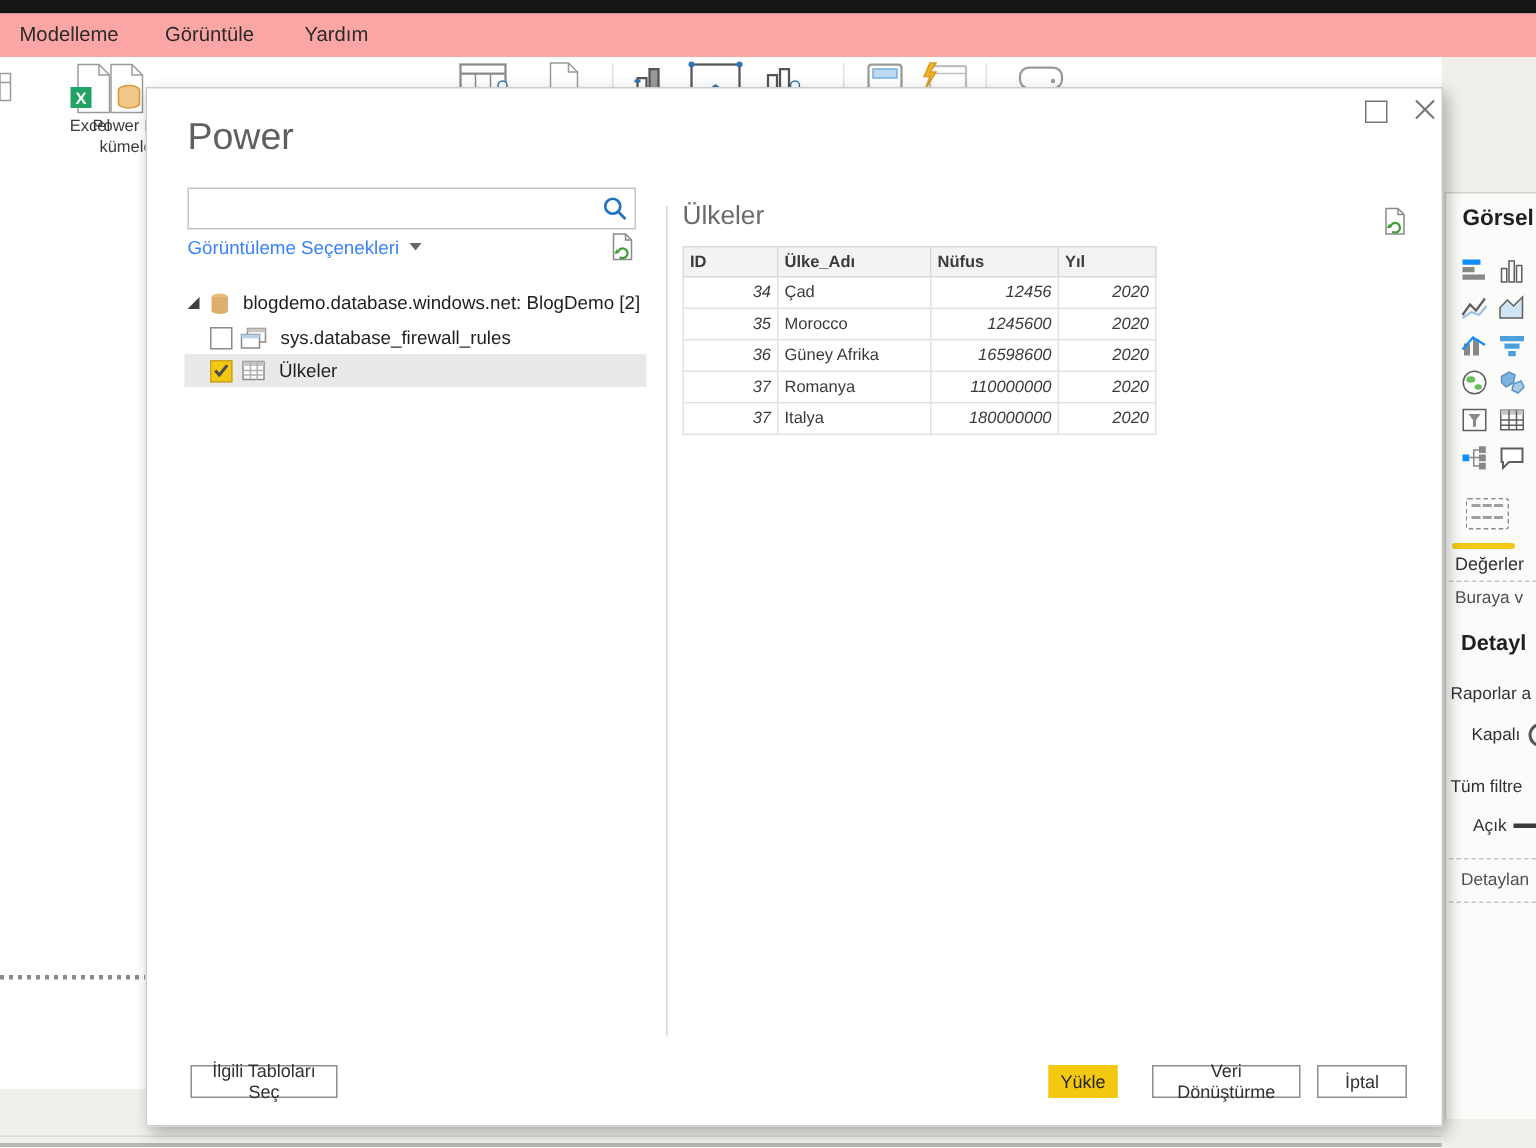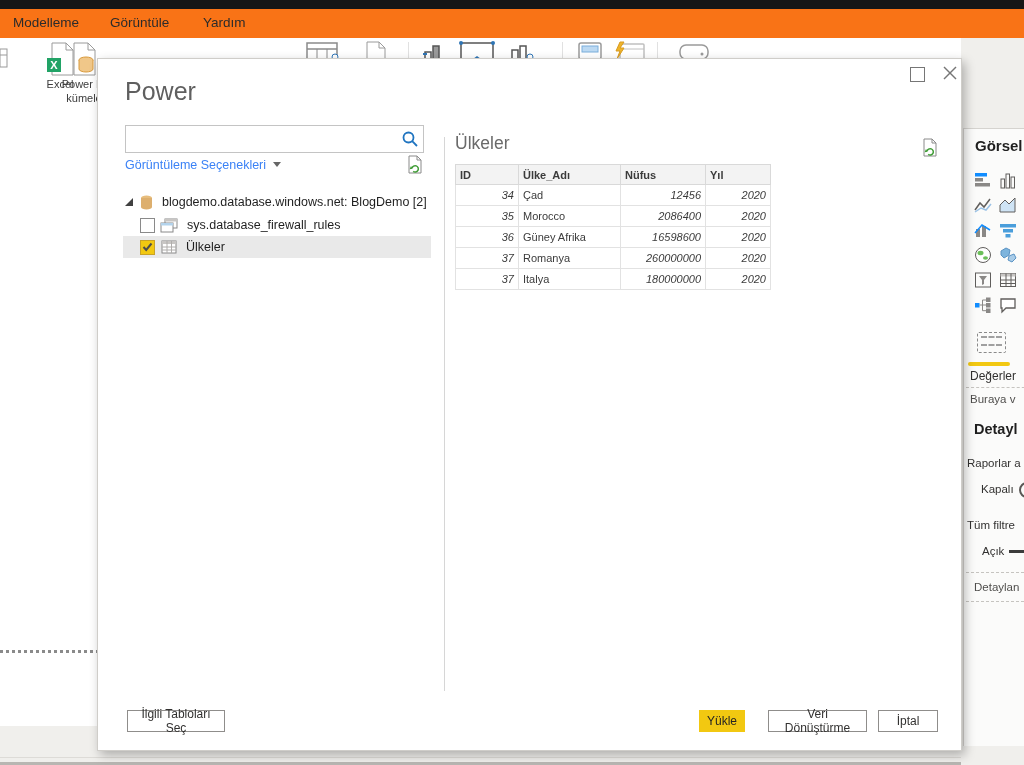--- a/index.html
+++ b/index.html
@@ -1,20 +1,20 @@
 <!DOCTYPE html>
 <html><head>
 <meta charset="utf-8">
 <style>
   html,body{margin:0;padding:0;background:#fff;}
   #screen{position:relative;width:1024px;height:765px;overflow:hidden;
     font-family:"Liberation Sans",sans-serif;color:#252423;background:#fff;}
   
   #titlebar{position:absolute;left:0;top:0;width:1024px;height:9px;background:#161616;}
-  #menubar{position:absolute;left:0;top:9px;width:1024px;height:29px;background:#f97316;}
+  #menubar{position:absolute;left:0;top:9px;width:1024px;height:29px;background:#fca5a5;}
   .menu-item{position:absolute;top:6px;font-size:13.5px;color:#2b2b2b;white-space:nowrap;cursor:default;}
   #ribbon{position:absolute;left:0;top:38px;width:1024px;height:72px;background:#fff;}
   .rlabel{position:absolute;font-size:11px;color:#3b3b3b;text-align:center;white-space:nowrap;}
   .rsep{position:absolute;top:4px;width:1px;height:48px;background:#e1e1e1;}
   .ricon{position:absolute;top:2px;}
   
   #canvas-dash{position:absolute;left:0;top:650px;width:97px;height:3px;
     background:repeating-linear-gradient(90deg,#8a8a8a 0 3px,transparent 3px 6px);}
   #bottom-band{position:absolute;left:0;top:726px;width:1024px;height:39px;background:#f0efec;}
   #bottom-line{position:absolute;left:0;top:757px;width:1024px;height:1px;background:#dddbd7;}
@@ -364,33 +364,33 @@
       <tbody>
           <tr>
         <td class="num">34</td>
         <td>Çad</td>
         <td class="num">12456</td>
         <td class="num">2020</td>
       </tr>
           <tr>
         <td class="num">35</td>
         <td>Morocco</td>
-        <td class="num">2086400</td>
+        <td class="num">1245600</td>
         <td class="num">2020</td>
       </tr>
           <tr>
         <td class="num">36</td>
         <td>Güney Afrika</td>
         <td class="num">16598600</td>
         <td class="num">2020</td>
       </tr>
           <tr>
         <td class="num">37</td>
         <td>Romanya</td>
-        <td class="num">260000000</td>
+        <td class="num">110000000</td>
         <td class="num">2020</td>
       </tr>
           <tr>
         <td class="num">37</td>
         <td>Italya</td>
         <td class="num">180000000</td>
         <td class="num">2020</td>
       </tr>
         </tbody>
     </table>

